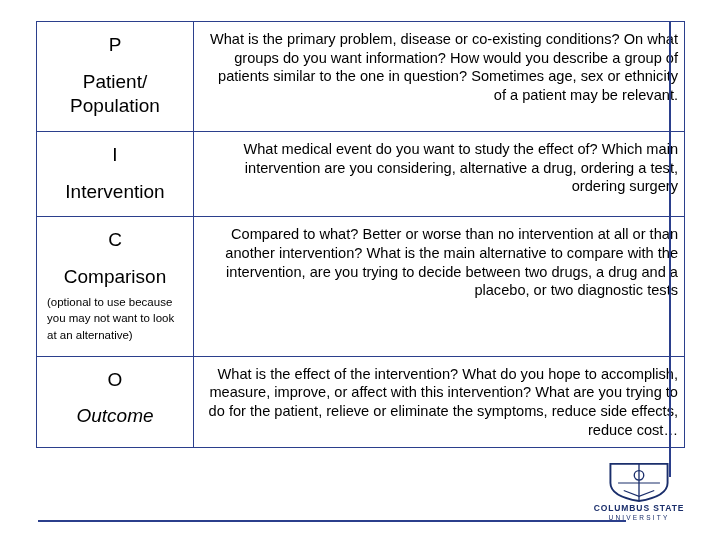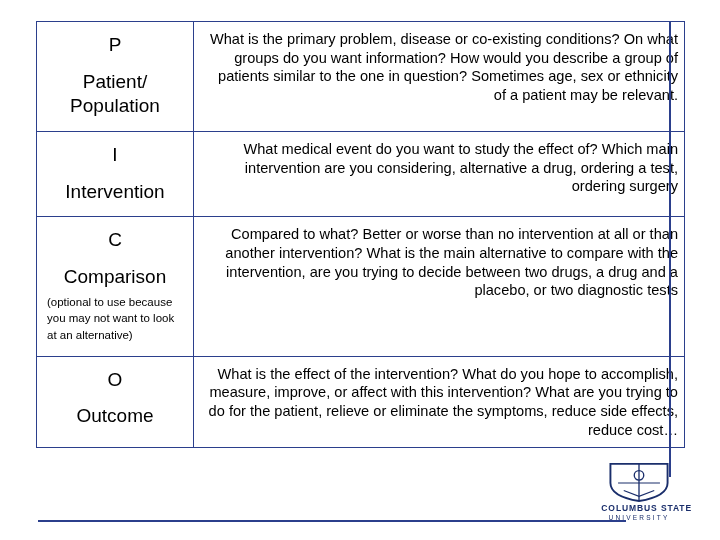--- a/index.html
+++ b/index.html
@@ -110,21 +110,20 @@
     height: 40px;
     display: block;
   }
   .logo-text {
     margin-top: 1px;
     font-size: 8.5px;
     letter-spacing: 0.9px;
     color: #1a2e6b;
     line-height: 1.25;
     font-weight: bold;
-    text-align: right;
   }
   .logo-sub {
     font-size: 6.5px;
     letter-spacing: 2.2px;
     color: #1a2e6b;
     line-height: 1.2;
   }
 </style>
 </head>
 <body>
@@ -165,21 +164,21 @@
           </div>
         </td>
         <td class="col-desc">
           <div class="desc-cell">Compared to what?  Better or worse than no intervention at all or than another intervention? What is the main alternative to compare with the intervention, are you trying to decide between two drugs, a drug and a placebo, or two diagnostic tests</div>
         </td>
       </tr>
       <tr>
         <td class="col-label">
           <div class="label-cell">
             <div class="letter">O</div>
-            <div class="word" style="white-space:pre-line;">Outcome</div>
+            <div class="word" style="white-space:pre-line;font-style:italic;">Outcome</div>
           </div>
         </td>
         <td class="col-desc">
           <div class="desc-cell">What is the effect of the intervention? What do you hope to accomplish, measure, improve, or affect with this intervention?  What are you trying to do for the patient, relieve or eliminate the symptoms, reduce side effects, reduce cost…</div>
         </td>
       </tr>
     </tbody>
   </table>
 
   <div class="accent-line"></div>

